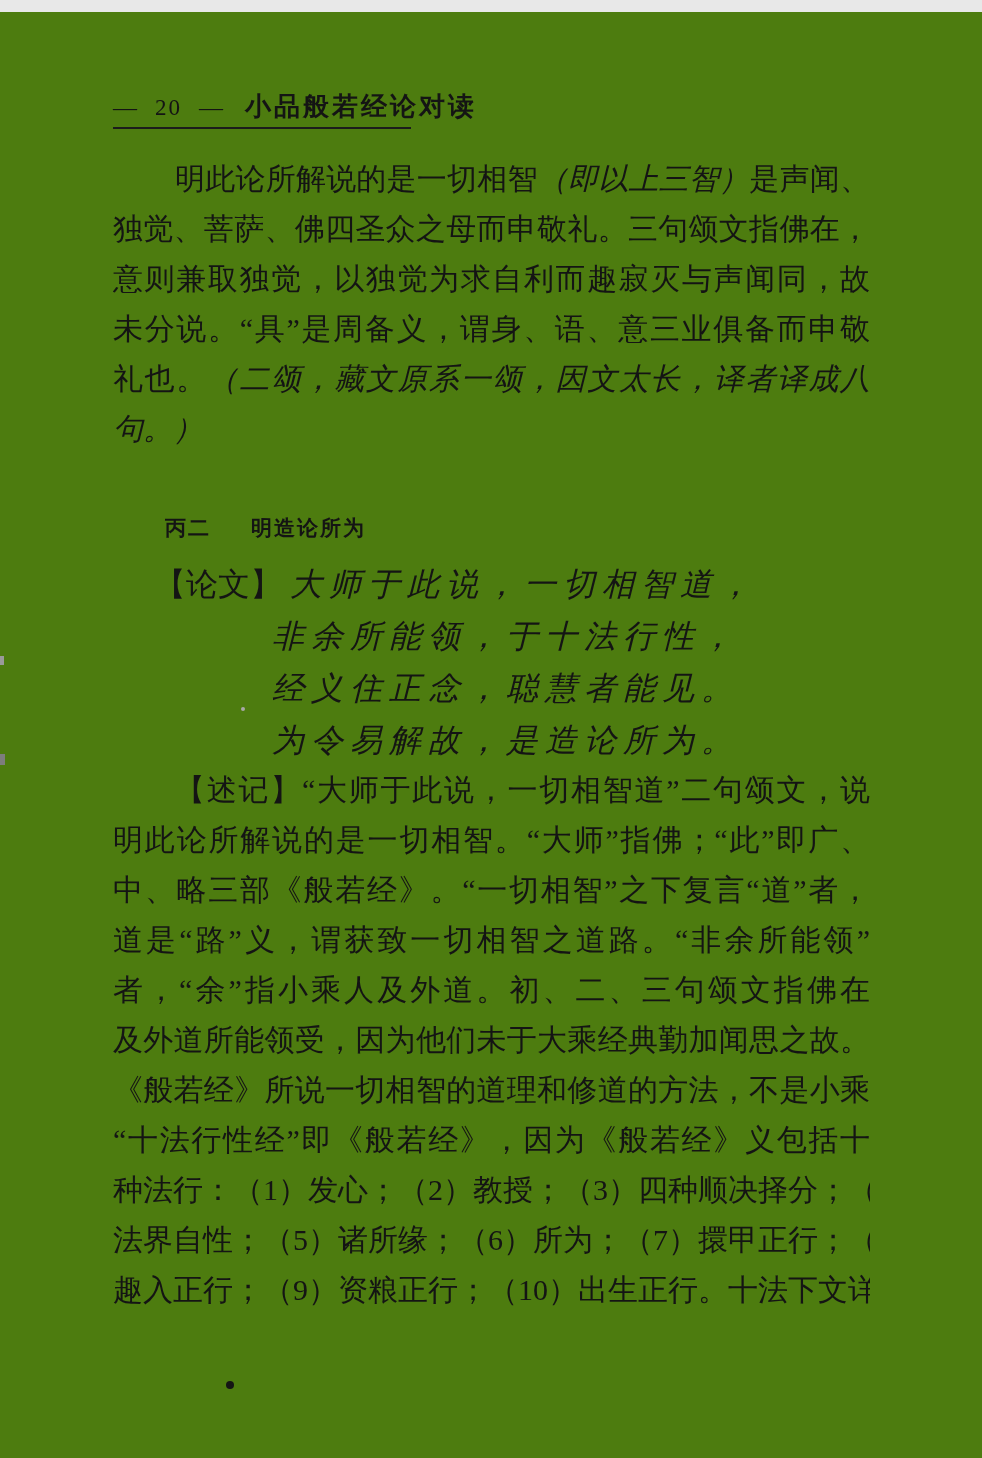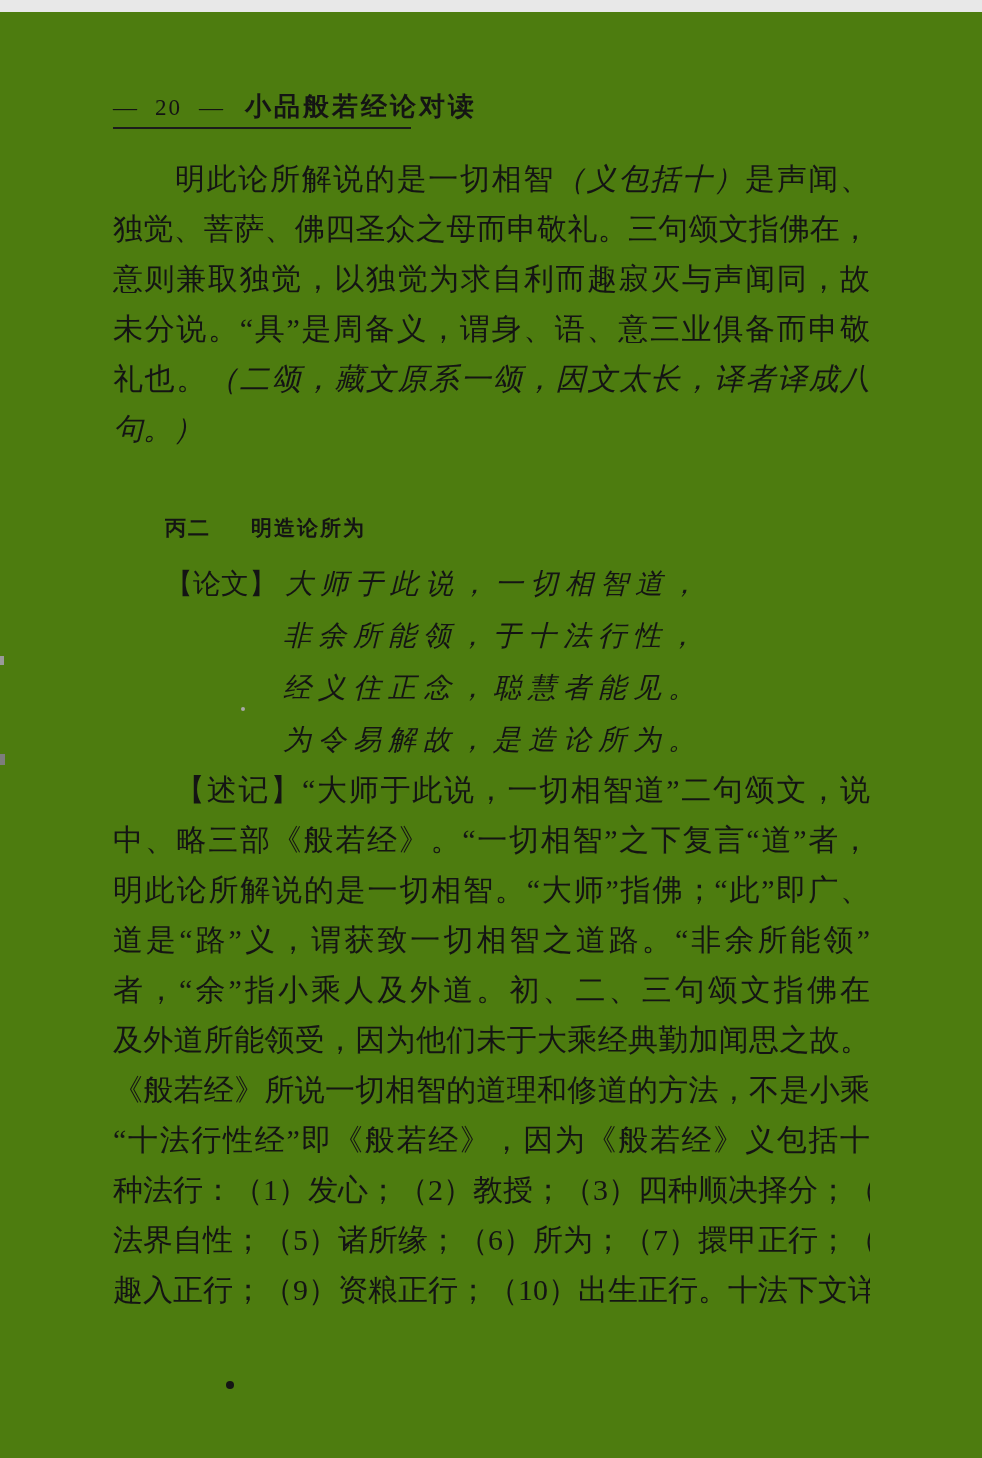--- a/index.html
+++ b/index.html
@@ -88,24 +88,24 @@
     font-size: 21px;
     font-weight: 700;
     line-height: 52px;
     letter-spacing: 2px;
     white-space: nowrap;
   }
   .section-heading .heading-gap { display: inline-block; width: 40px; }
   
   .verse-block {
     position: absolute;
-    left: 113px;
+    left: 102px;
     top: 546px;
     width: 757px;
-    font-size: 28px;
+    font-size: 32px;
     line-height: 52px;
   }
   .verse-block .vline {
     height: 52px;
     white-space: nowrap;
     letter-spacing: 7px;
   }
   .verse-block .vline-first { padding-left: 52px; }
   .verse-block .vline-cont  { padding-left: 170px; }
   .verse-block .block-label {
@@ -128,21 +128,21 @@
   <div class="running-header">
     <span class="dash">—</span>
     <span class="pagenum">20</span>
     <span class="dash dash2">—</span>
     <span class="book-title">小品般若经论对读</span>
   </div>
   <div class="header-rule"></div>
 
   <section class="para" id="paragraph-1">
     <div class="bline first-indent">
-      <span>明此论所解说的是一切相智</span><span class="kai">（义包括十）</span><span>是声闻、</span>
+      <span>明此论所解说的是一切相智</span><span class="kai">（即以上三智）</span><span>是声闻、</span>
     </div>
     <div class="bline">独觉、菩萨、佛四圣众之母而申敬礼。三句颂文指佛在，</div>
     <div class="bline">意则兼取独觉，以独觉为求自利而趣寂灭与声闻同，故</div>
     <div class="bline">未分说。“具”是周备义，谓身、语、意三业俱备而申敬</div>
     <div class="bline">
       <span>礼也。</span><span class="kai">（二颂，藏文原系一颂，因文太长，译者译成八</span>
     </div>
     <div class="bline no-justify kai">句。）</div>
   </section>
 
@@ -156,22 +156,22 @@
     </div>
     <div class="vline vline-cont">非余所能领，于十法行性，</div>
     <div class="vline vline-cont">经义住正念，聪慧者能见。</div>
     <div class="vline vline-cont">为令易解故，是造论所为。</div>
   </section>
 
   <section class="para" id="paragraph-2">
     <div class="bline first-indent">
       <span>【述记】</span><span>“大师于此说，一切相智道”二句颂文，说</span>
     </div>
+    <div class="bline">明此论所解说的是一切相智。“大师”指佛；“此”即广、</div>
     <div class="bline">中、略三部《般若经》。“一切相智”之下复言“道”者，</div>
-    <div class="bline">明此论所解说的是一切相智。“大师”指佛；“此”即广、</div>
     <div class="bline">道是“路”义，谓获致一切相智之道路。“非余所能领”</div>
     <div class="bline">者，“余”指小乘人及外道。初、二、三句颂文指佛在</div>
     <div class="bline">及外道所能领受，因为他们未于大乘经典勤加闻思之故。</div>
     <div class="bline">《般若经》所说一切相智的道理和修道的方法，不是小乘</div>
     <div class="bline">“十法行性经”即《般若经》，因为《般若经》义包括十</div>
     <div class="bline">种法行：（1）发心；（2）教授；（3）四种顺决择分；（4）</div>
     <div class="bline">法界自性；（5）诸所缘；（6）所为；（7）擐甲正行；（8）</div>
     <div class="bline">趣入正行；（9）资粮正行；（10）出生正行。十法下文详</div>
   </section>
 

